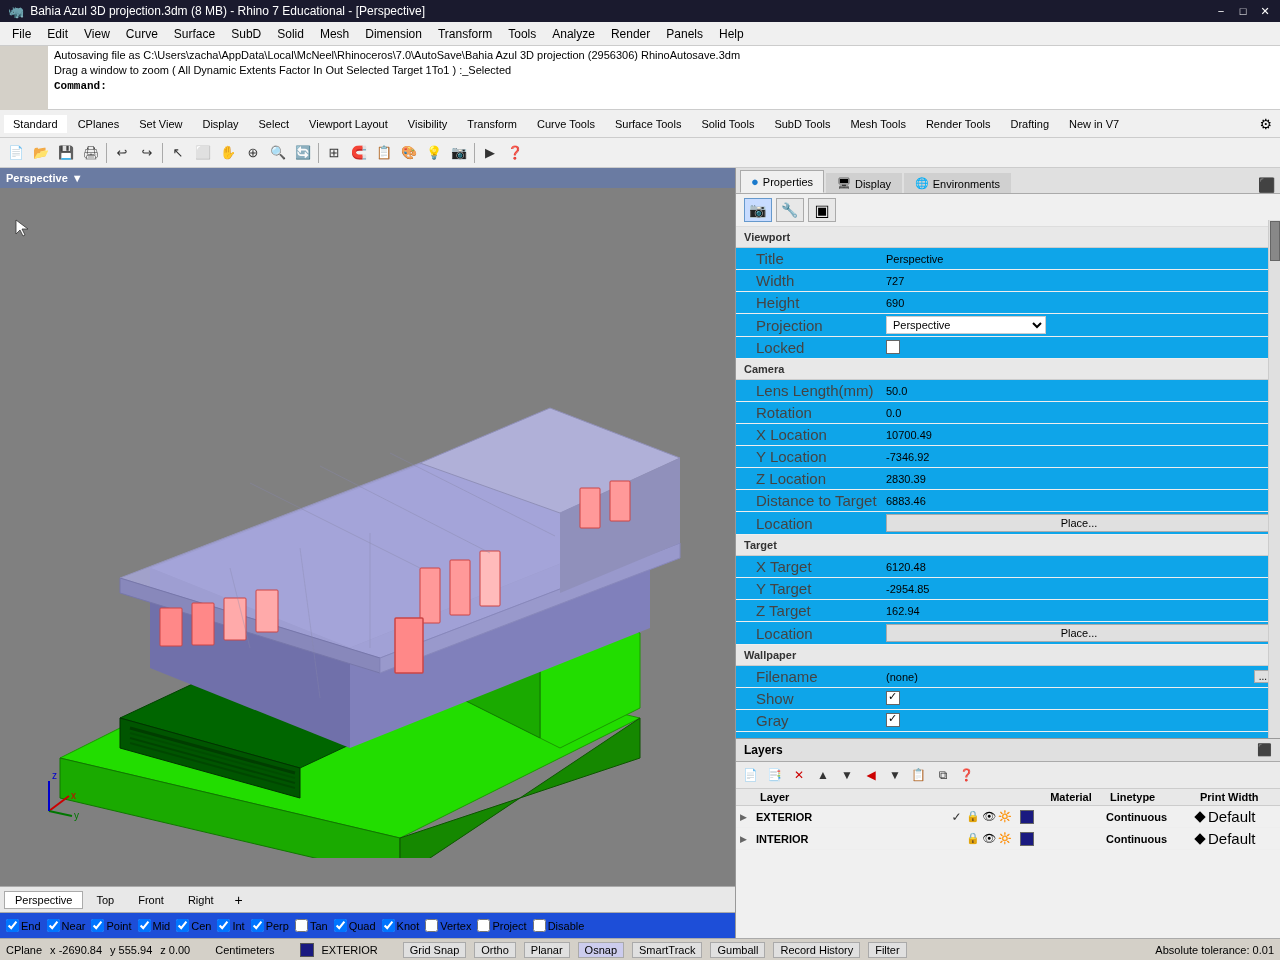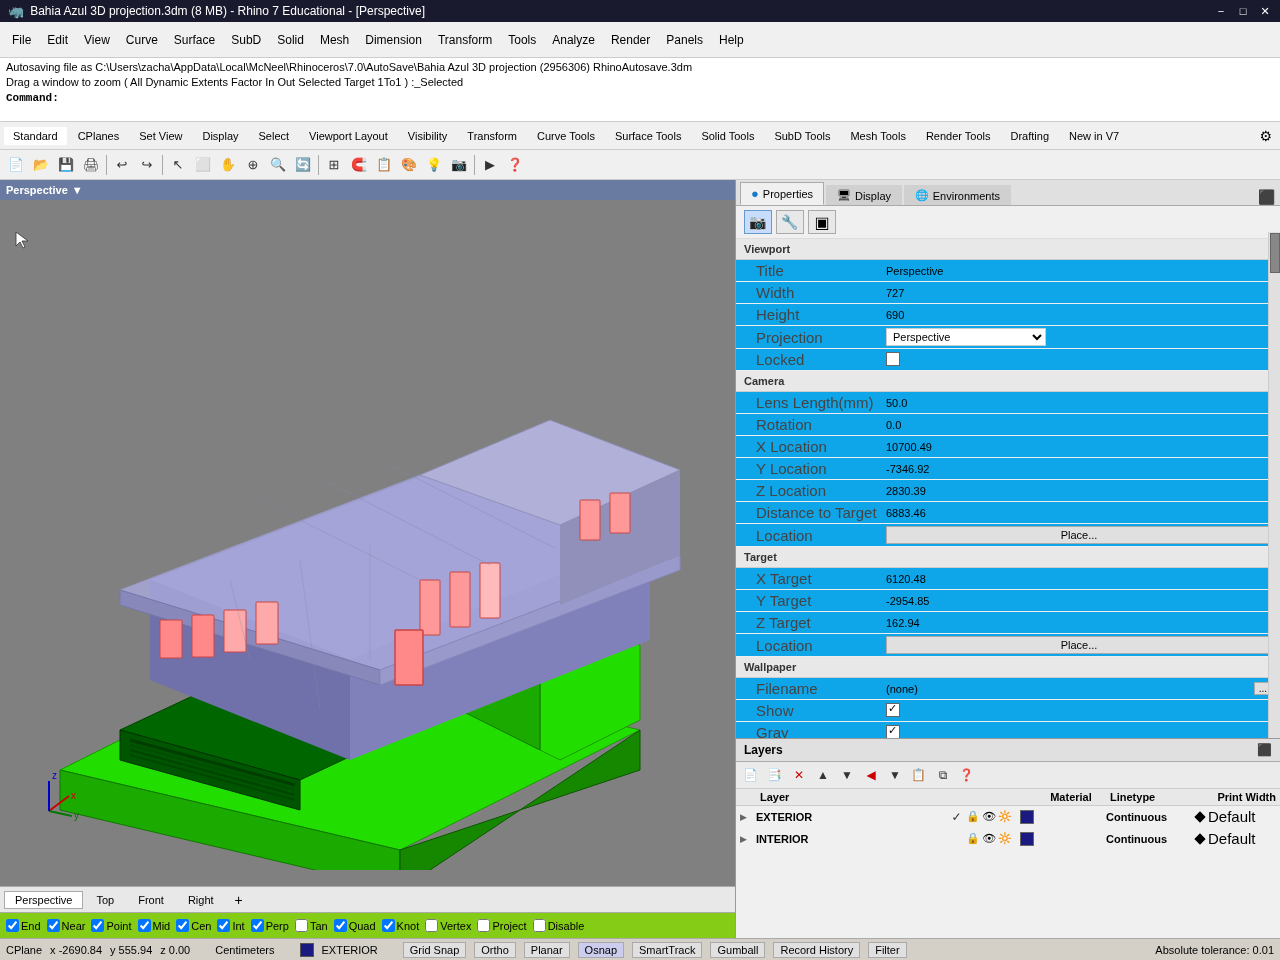--- a/index.html
+++ b/index.html
@@ -23,21 +23,21 @@
       color: white;
       font-size: 11px;
       cursor: pointer;
       display: flex; align-items: center; justify-content: center;
       padding: 0;
     }
 
     
     #menu-bar {
       background: #f0f0f0;
-      height: 36px;
+      height: 24px;
       display: flex;
       align-items: center;
       padding: 0 4px;
       border-bottom: 1px solid #ccc;
       font-size: 12px;
     }
     .menu-item {
       padding: 2px 8px;
       cursor: pointer;
       height: 100%;
@@ -47,20 +47,21 @@
 
     
     #status-area {
       background: #fff;
       border-bottom: 1px solid #ccc;
       padding: 2px 6px;
       font-size: 11px;
       color: #000;
       line-height: 1.4;
       height: 64px;
+      margin-left: 48px;
     }
     #status-area .command-line { font-weight: bold; }
 
     
     #toolbar-area {
       background: #f0f0f0;
       border-bottom: 1px solid #ccc;
       height: 28px;
       display: flex;
       align-items: center;
@@ -271,21 +272,21 @@
       display: flex;
       padding: 2px 4px;
       border-bottom: 1px solid #ccc;
       font-size: 11px;
       font-weight: bold;
       background: #e8e8e8;
     }
     .layer-col-layer { flex: 1; padding-left: 20px; }
     .layer-col-mat { width: 70px; text-align: center; }
     .layer-col-line { width: 90px; text-align: left; padding-left: 4px; }
-    .layer-col-print { width: 80px; text-align: right; padding-left: 4px; }
+    .layer-col-print { width: 80px; text-align: left; padding-left: 4px; }
 
     #layers-list { overflow-y: auto; }
     .layer-row {
       display: flex;
       align-items: center;
       padding: 2px 4px;
       border-bottom: 1px solid #eee;
       min-height: 22px;
       cursor: pointer;
     }
@@ -318,21 +319,21 @@
       cursor: pointer;
       border: 1px solid transparent;
     }
     .vp-tab.active {
       background: #fff;
       border-color: #aaa;
     }
 
     
     #snap-toolbar {
-      background: #84cc16;
+      background: #1d4ed8;
       border-top: 1px solid #aaa;
       height: 26px;
       display: flex;
       align-items: center;
       padding: 0 6px;
       gap: 6px;
       font-size: 11px;
     }
     .snap-item {
       display: flex;

